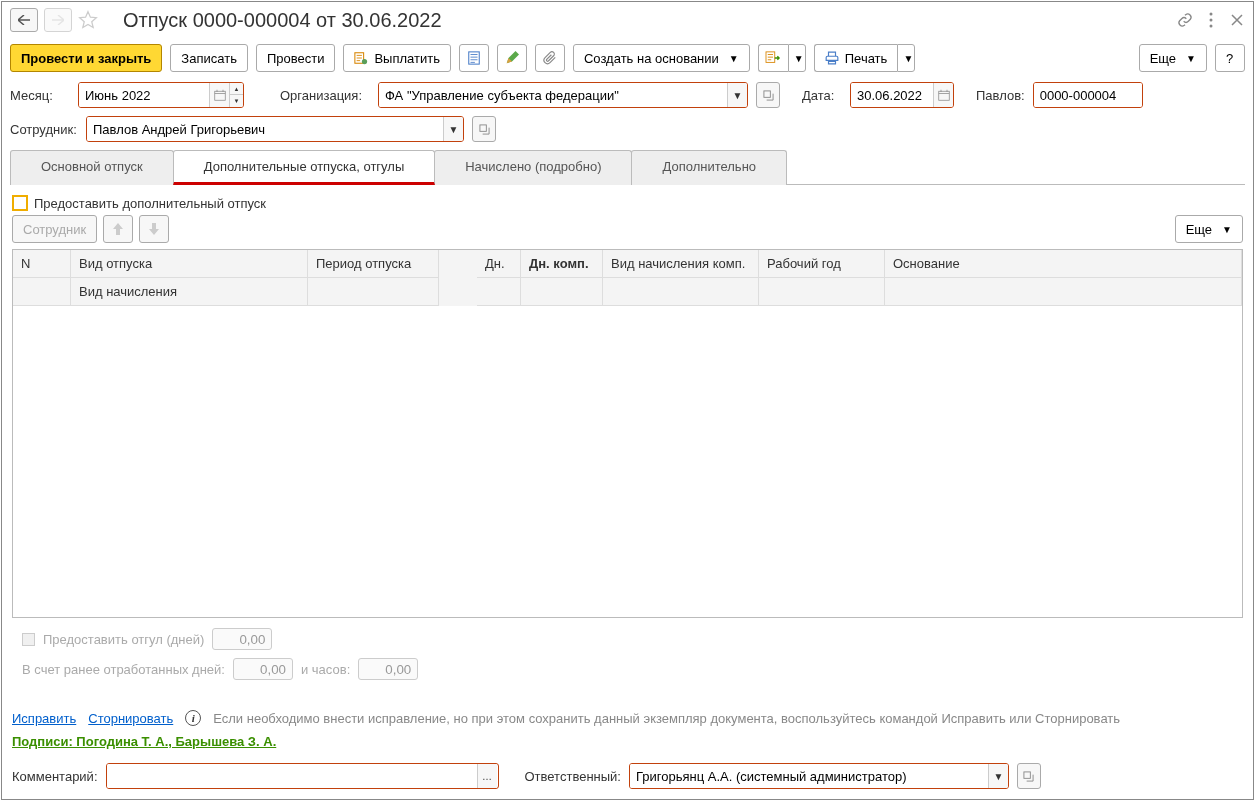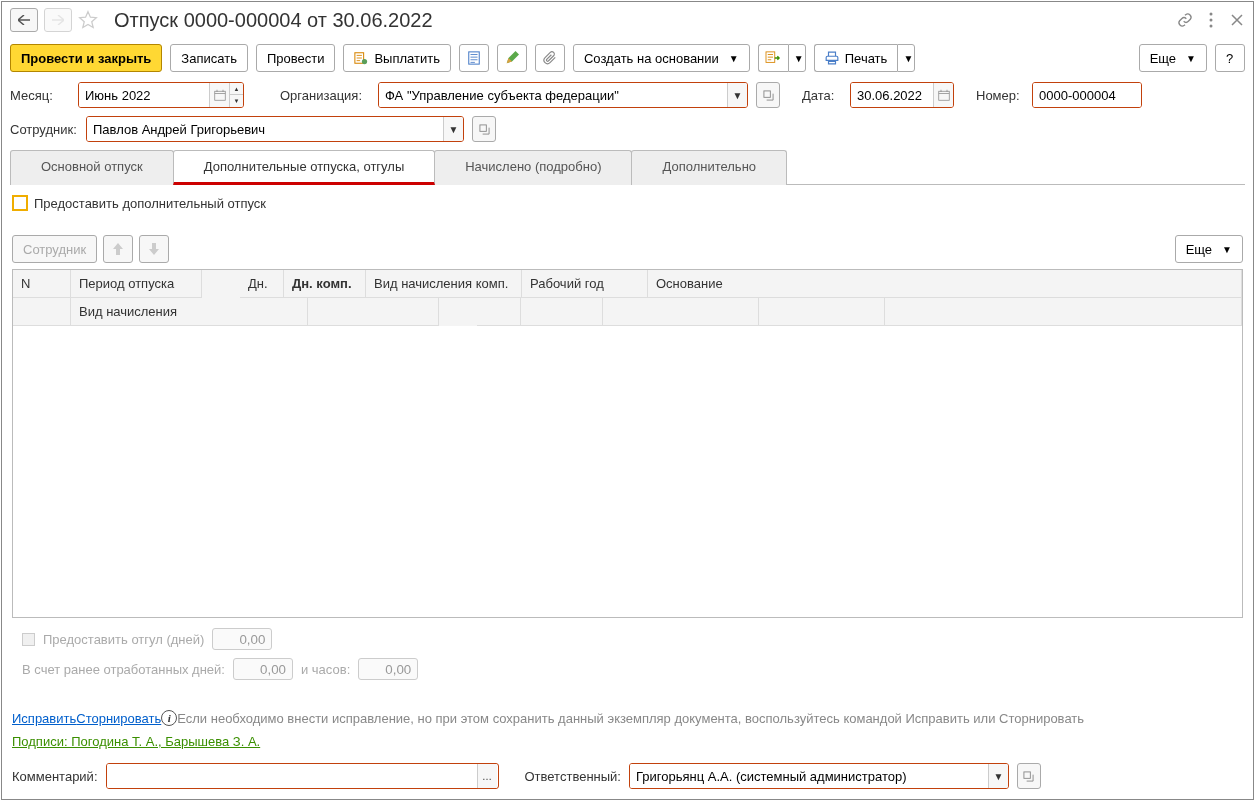--- a/index.html
+++ b/index.html
@@ -4,21 +4,21 @@
   <style>
     * { box-sizing: border-box; margin: 0; padding: 0; }
     body { font-family: Arial, sans-serif; font-size: 13px; color: #333; background: #fff; width: 1255px; height: 801px; }
     .page { border: 1px solid #888; width: 1253px; height: 799px; margin: 1px; position: relative; display: flex; flex-direction: column; }
 
     
     .titlebar { display: flex; align-items: center; padding: 6px 8px 6px 8px; gap: 6px; }
     .nav-btn { width: 28px; height: 24px; border: 1px solid #aaa; border-radius: 3px; background: #f7f7f7; display: inline-flex; align-items: center; justify-content: center; cursor: pointer; }
     .nav-btn.disabled { opacity: 0.5; cursor: default; }
     .star-icon { width: 20px; height: 20px; display: inline-flex; align-items: center; justify-content: center; }
-    .title { font-size: 20px; margin-left: 10px; flex: 1; }
+    .title { font-size: 20px; margin-left: 19px; flex: 1; }
     .title-right { display: flex; align-items: center; gap: 10px; }
     .icon-btn-plain { width: 16px; height: 16px; display: inline-flex; align-items: center; justify-content: center; cursor: pointer; }
 
     
     .toolbar { display: flex; align-items: center; padding: 6px 8px; gap: 8px; flex-wrap: wrap; }
     .btn { height: 28px; padding: 0 10px; border: 1px solid #aaa; border-radius: 3px; background: #fff; cursor: pointer; display: inline-flex; align-items: center; gap: 6px; font-size: 13px; }
     .btn-primary { background: #ffd833; border: 1px solid #b38600; font-weight: bold; }
     .btn-icon-only { width: 30px; padding: 0; justify-content: center; }
     .btn .caret { font-size: 10px; margin-left: 4px; }
     .btn-group { display: inline-flex; }
@@ -39,21 +39,21 @@
 
     
     .tabs { display: flex; padding: 4px 8px 0 8px; position: relative;}
     .tab { padding: 8px 30px; border: 1px solid #bbb; border-bottom: none; background: #eee; cursor: pointer; margin-right: -1px; border-radius: 3px 3px 0 0; color: #555;}
     .tab.active { background: #fff; border-bottom: 1px solid #fff; position: relative; z-index: 2; color: #333;}
     .tab.highlight { border-bottom: 3px solid #c00;}
     .tab-line {border-bottom: 1px solid #bbb; margin: -1px 8px 0 8px;}
 
     
     .tab-content { padding: 10px; display: flex; flex-direction: column; flex: 1; }
-    .checkbox-row { display: flex; align-items: center; gap: 6px; margin-bottom: 24px;}
+    .checkbox-row { display: flex; align-items: center; gap: 6px; margin-bottom: 4px;}
     .checkbox-box { width: 16px; height: 16px; border: 2px solid #f0ad00; background: #fff; }
     .subbar { display: flex; align-items: center; gap: 6px; margin-bottom: 6px; }
     .btn.disabled { color: #aaa; cursor: default; background: #f7f7f7; }
 
     
     .table-area { border: 1px solid #bbb; flex: 1; display: flex; flex-direction: column;}
     .thead { display: flex; background: #f4f4f4;  }
     .th, .th2 { border-right: 1px solid #ddd; border-bottom: 1px solid #ddd; padding: 6px 8px; font-size: 13px;}
     .col-n { width: 58px; }
     .col-type { width: 237px; }
@@ -67,26 +67,26 @@
     .tblank { border-right: 1px solid #ddd; border-bottom: 1px solid #ddd; padding: 6px 8px;}
     .tbody { flex: 1; background: #fff; }
 
     
     .lower { padding: 10px; color: #aaa; }
     .lower-row { display: flex; align-items: center; gap: 8px; margin-bottom: 8px;}
     .num-input { width: 60px; height: 22px; border: 1px solid #ccc; border-radius: 3px; text-align: right; padding: 0 6px; color: #999;}
     .gray-check { width: 13px; height: 13px; border: 1px solid #ccc; background: #f0f0f0;}
 
     
-    .footer-links { padding: 2px 10px 8px 10px; display: flex; align-items: center; gap: 0; font-size: 13px;}
+    .footer-links { padding: 2px 10px 8px 10px; display: flex; align-items: center; gap: 12px; font-size: 13px;}
     .link { color: #005fcc; text-decoration: underline; cursor: pointer; }
     .link-green { color: #3a8f00; text-decoration: underline; cursor: pointer; }
     .info-icon { display: inline-flex; width: 16px; height: 16px; border: 1px solid #555; border-radius: 50%; align-items: center; justify-content: center; font-style: italic; font-family: Georgia, serif; font-size: 11px; font-weight:bold;}
     .info-text { color: #888; }
-    .signatures { padding: 0 10px 8px 10px;}
+    .signatures { padding: 0 10px 8px 10px; font-weight: bold;}
 
     
     .bottom { display: flex; align-items: center; padding: 6px 10px 10px 10px; gap: 8px;}
     
     svg { display: block; }
   </style>
 </head>
 <body>
 
 <div class="page">
@@ -226,21 +226,21 @@
     <div class="input-wrap">
       <input style="width: 82px;" value="30.06.2022">
       <span class="addon">
         <svg width="12" height="12" viewBox="0 0 16 16">
             <rect x="1" y="3" width="14" height="12" fill="none" stroke="#888"></rect>
             <path d="M1 6h14M4 1v3M12 1v3" stroke="#888"></path>
           </svg>
       </span>
     </div>
     <span style="width:6px"></span>
-    <span class="label" style="min-width:48px">Номер:</span>
+    <span class="label" style="min-width:48px">Павлов:</span>
     <div class="input-wrap">
       <input style="width: 108px;" value="0000-000004">
     </div>
   </div>
 
   <div class="form-row">
     <span class="label" style="min-width:68px">Сотрудник:</span>
     <div class="input-wrap" style="width:378px">
       <input style="width: 356px;" value="Павлов Андрей Григорьевич">
       <span class="addon">▼</span>
@@ -281,20 +281,21 @@
       <div style="margin-left:auto">
         <button class="btn">
           <span>Еще</span>
           <span class="caret">▼</span>
         </button>
       </div>
     </div>
     <div class="table-area">
       <div class="thead">
         <div class="th col-n">N</div>
+        <div class="th col-type">Вид отпуска</div>
         <div class="th col-period">Период отпуска</div>
         <div class="th col-dn">Дн.</div>
         <div class="th col-dnk">Дн. комп.</div>
         <div class="th col-nk">Вид начисления комп.</div>
         <div class="th col-year">Рабочий год</div>
         <div class="th col-base">Основание</div>
       </div>
       <div class="thead-row2">
         <div class="tblank col-n">&nbsp;</div>
         <div class="th2 col-type">Вид начисления</div>

